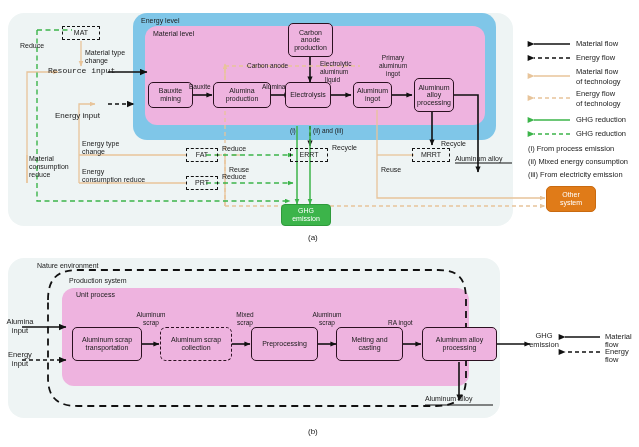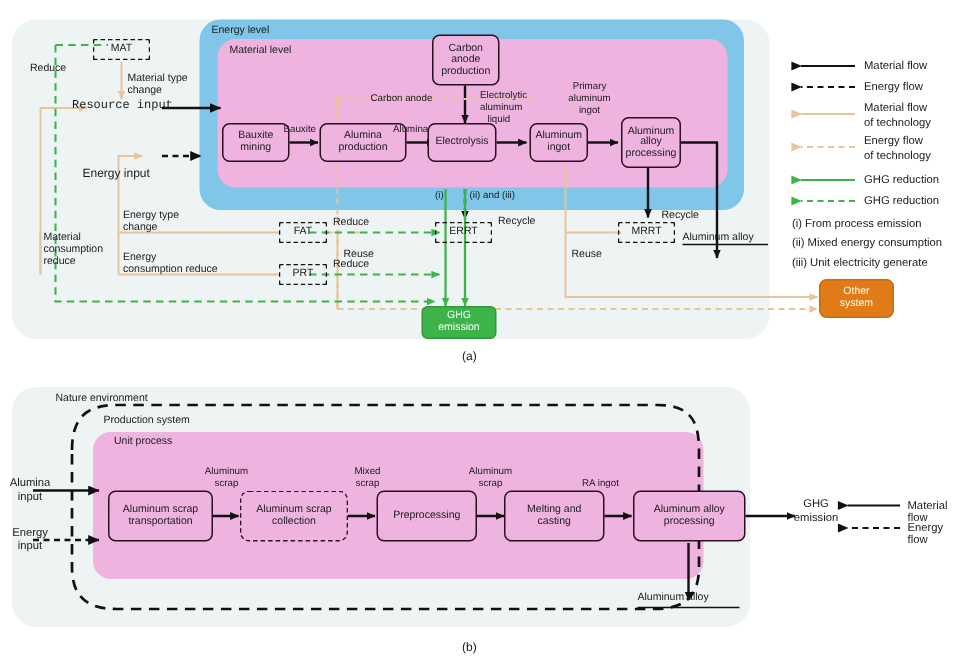--- a/index.html
+++ b/index.html
@@ -259,21 +259,21 @@
   <div class="lbl f75" style="left:576px;top:40px;">Material flow</div>
   <div class="lbl f75" style="left:576px;top:54px;">Energy flow</div>
   <div class="lbl f75" style="left:576px;top:68px;">Material flow</div>
   <div class="lbl f75" style="left:576px;top:78px;">of technology</div>
   <div class="lbl f75" style="left:576px;top:90px;">Energy flow</div>
   <div class="lbl f75" style="left:576px;top:100px;">of technology</div>
   <div class="lbl f75" style="left:576px;top:116px;">GHG reduction</div>
   <div class="lbl f75" style="left:576px;top:130px;">GHG reduction</div>
   <div class="lbl f75" style="left:528px;top:145px;">(i) From process emission</div>
   <div class="lbl f75" style="left:528px;top:158px;">(ii) Mixed energy consumption</div>
-  <div class="lbl f75" style="left:528px;top:171px;">(iii) Unit electricity generate</div>
+  <div class="lbl f75" style="left:528px;top:171px;">(iii) From electricity emission</div>
 
   <div class="lbl f8" style="left:308px;top:234px;">(a)</div>
 
   <div class="lbl f7" style="left:37px;top:262px;">Nature environment</div>
   <div class="lbl f7" style="left:69px;top:277px;">Production system</div>
   <div class="lbl f7" style="left:76px;top:291px;">Unit process</div>
 
   <div class="lbl f75 c" style="left:0px;top:318px;width:40px;">Alumina</div>
   <div class="lbl f75 c" style="left:0px;top:327px;width:40px;">input</div>
   <div class="lbl f75 c" style="left:0px;top:351px;width:40px;">Energy</div>

